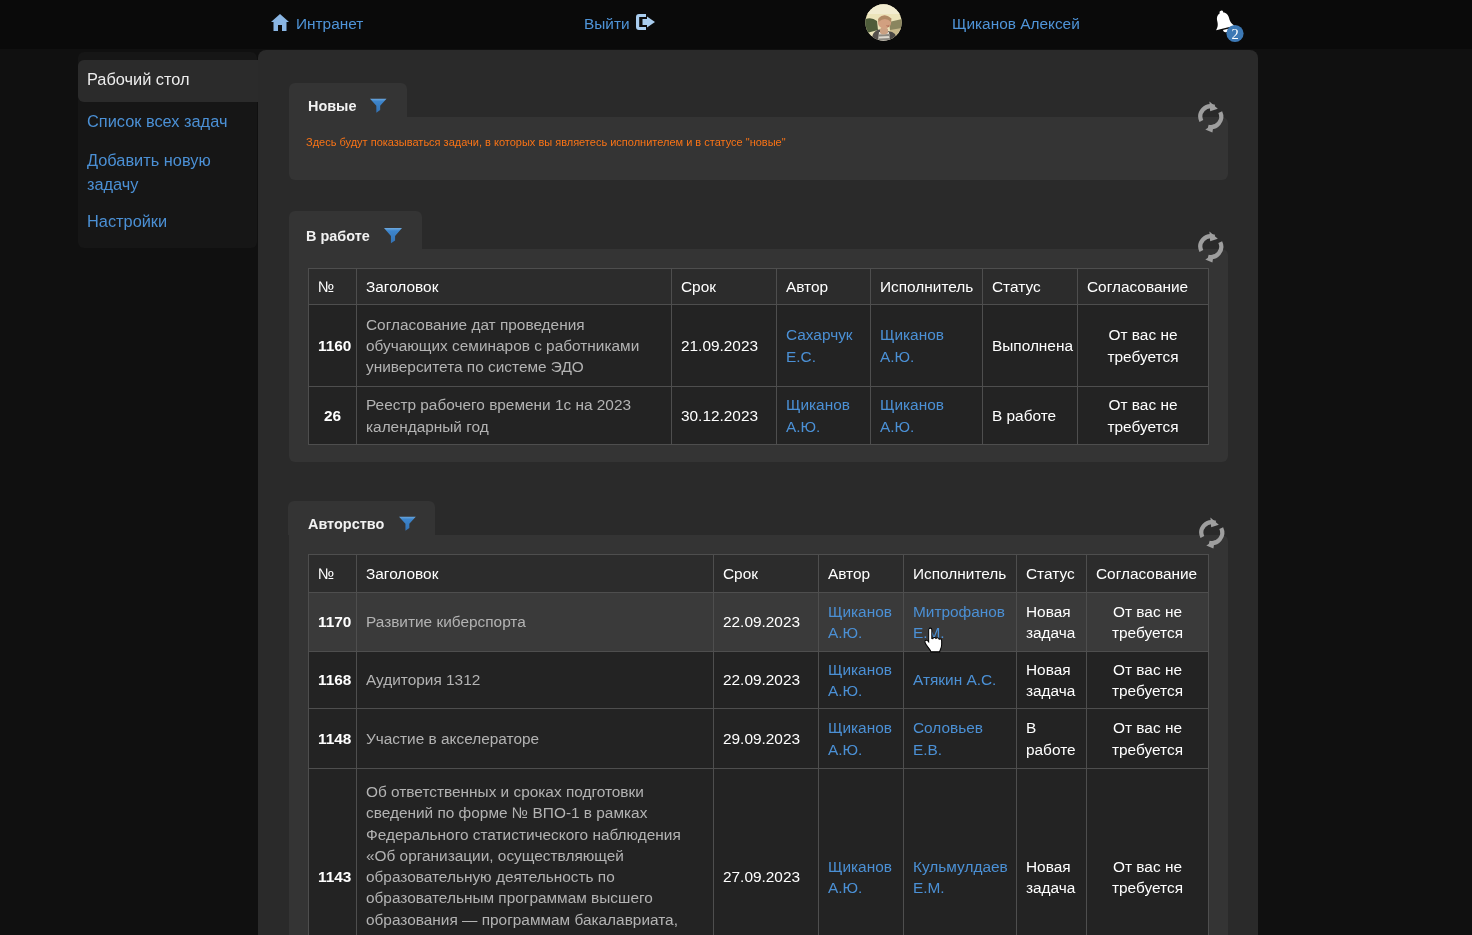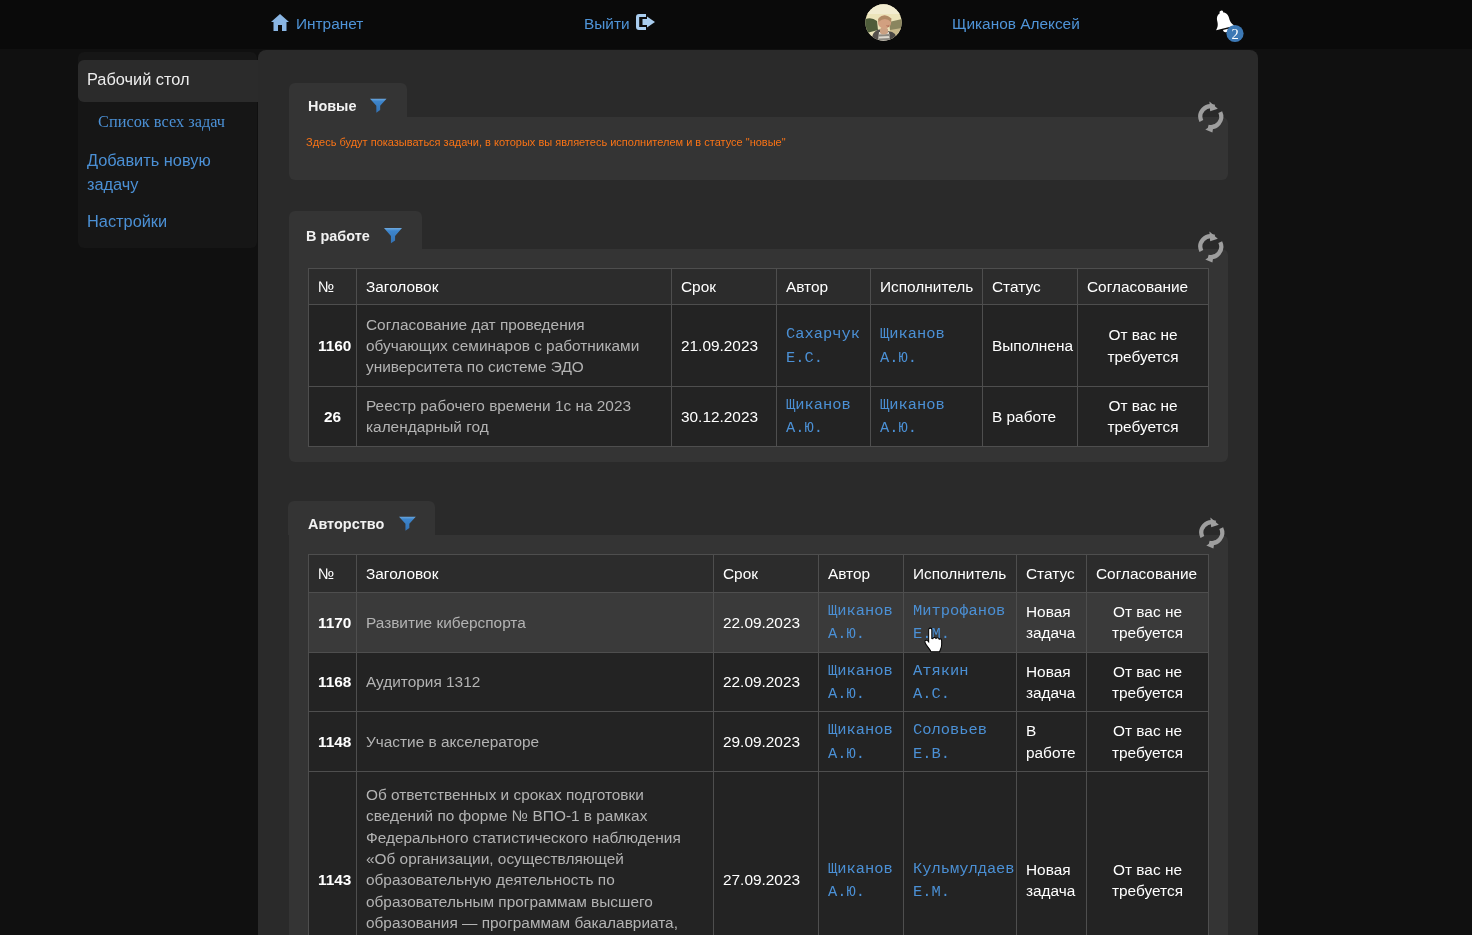--- a/index.html
+++ b/index.html
@@ -1,19 +1,19 @@
 <!DOCTYPE html>
 <html lang="ru"><head>
 <meta charset="utf-8">
 <style>
   * { margin:0; padding:0; box-sizing:border-box; }
   html,body { width:1472px; height:935px; overflow:hidden; }
   body { background:#101010; font-family:"Liberation Sans", sans-serif; position:relative; }
   .abs { position:absolute; }
-  a { text-decoration:none;font-family:Liberation Mono, monospace; }
+  a { text-decoration:none; }
   
   #topbar { left:0; top:0; width:1472px; height:49px; background:#0a0a0a; }
   .tb { font-size:15.4px; color:#4f94d8; }
   
   #content { left:258px; top:50px; width:1000px; height:885px; background:#2a2a2a; border-radius:8px 8px 0 0; }
   #sidebar-bg { left:78px; top:52px; width:179px; height:196px; background:#161616; border-radius:6px; }
   #active-item { left:78px; top:60px; width:180px; height:42px; background:#2b2b2b; border-radius:6px 0 0 6px; }
   .side-txt { font-size:16.35px; color:#4b90d5; }
   
   .tab { position:absolute; background:#343434; border-radius:6px 6px 0 0; display:flex; align-items:center; white-space:nowrap; padding-top:12px; }
@@ -82,21 +82,21 @@
     <path d="M9.3 20.5 a2.7 3 0 0 0 5.4 0 Z" fill="#fff"></path>
   </g>
   <circle cx="23" cy="24.5" r="8.6" fill="#3c78b4"></circle>
   <text x="23" y="29.7" font-family="Liberation Serif, serif" font-size="14.5px" fill="#fff" text-anchor="middle">2</text>
 </svg>
 
 <div class="abs" id="content"></div>
 <div class="abs" id="sidebar-bg"></div>
 <div class="abs" id="active-item"></div>
 <div class="abs" style="left:87px;top:70px;font-size:16.35px;color:#ededed;">Рабочий стол</div>
-<div class="abs side-txt" style="left:98px;top:112px;font-family:Liberation Serif, serif;">Список всех задач</div>
+<div class="abs side-txt" style="left:87px;top:112px;">Список всех задач</div>
 <div class="abs side-txt" style="left:87px;top:148px;width:162px;line-height:24.1px;">Добавить новую задачу</div>
 <div class="abs side-txt" style="left:87px;top:212px;">Настройки</div>
 
 <div class="tab" style="left:289px;top:83px;width:118px;height:34px;padding:12px 20px 0 19px;text-align:center;">
   <b>Новые</b>
   <svg style="margin-left:14px;" width="18" height="15.4" viewBox="0 0 19 16">
       <path d="M0 0 H19 L11.7 8.2 V13 L7.3 16 V8.2 Z" fill="url(#fg)"></path>
     </svg>
 </div>
 <div class="panel" style="left:289px;top:117px;width:939px;height:63px;"></div>

